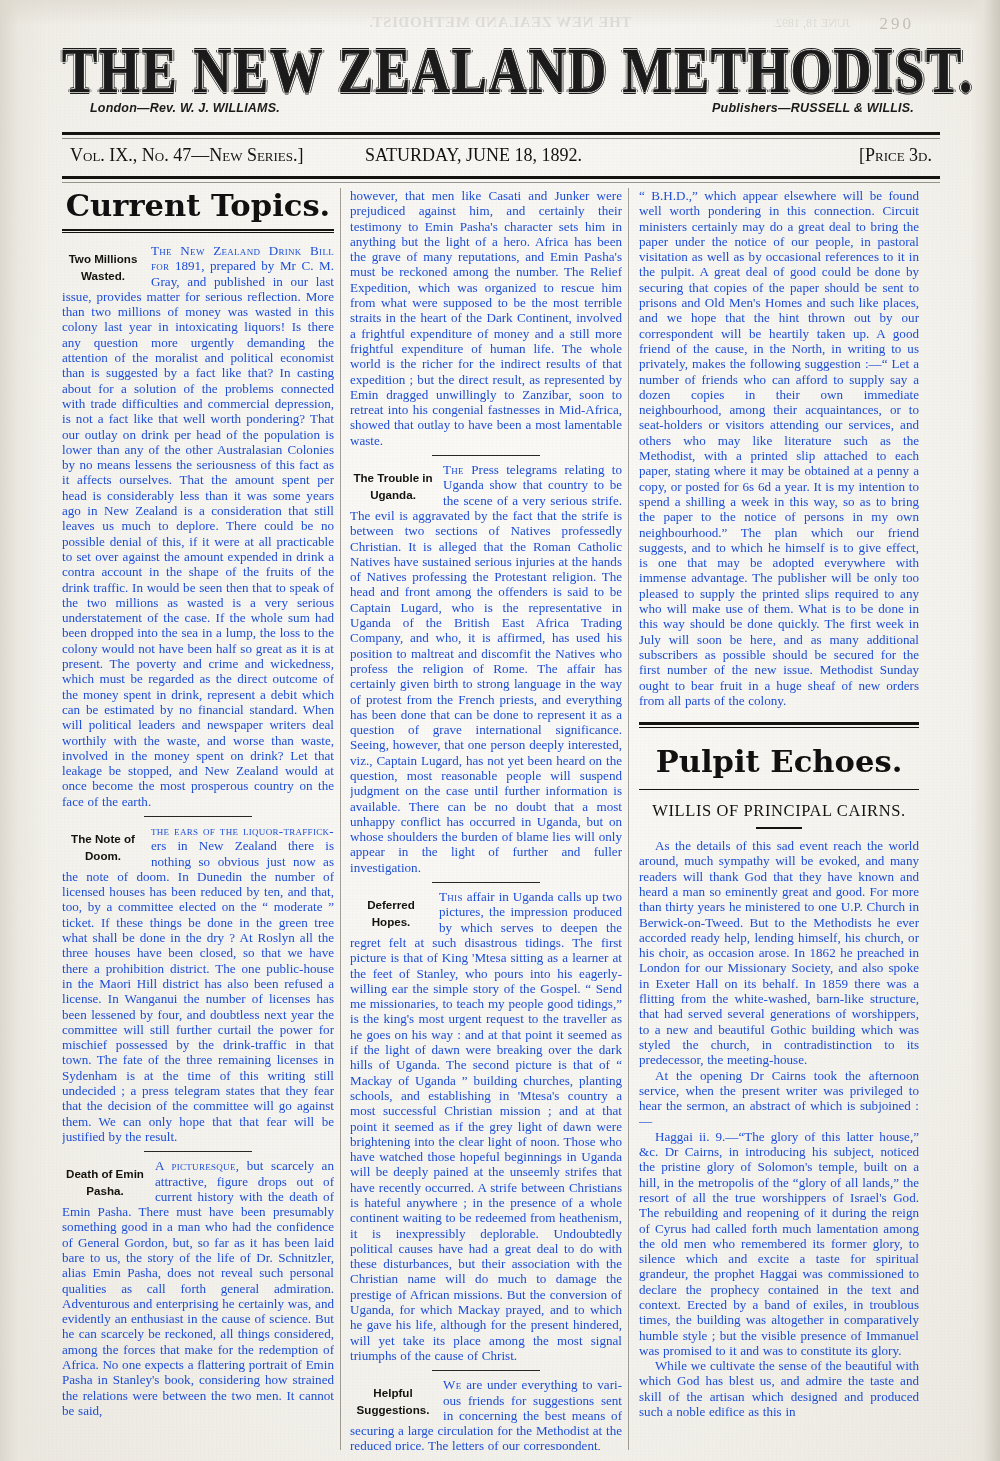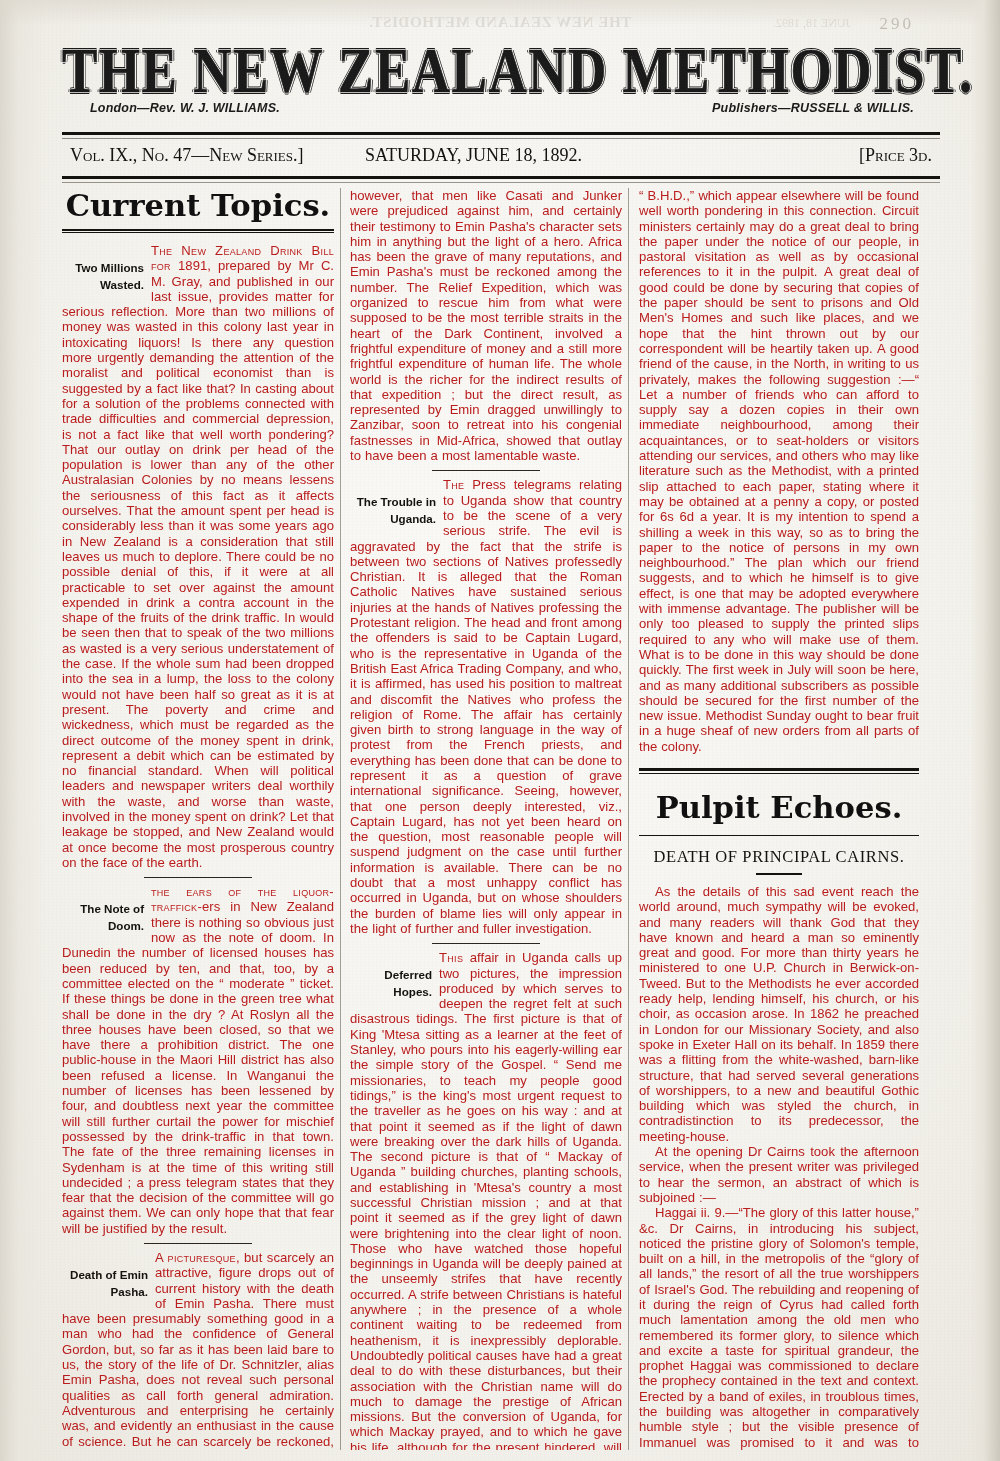--- a/index.html
+++ b/index.html
@@ -131,38 +131,38 @@
   .col3{left:577px;width:280px;}
   .coldiv{
     position:absolute;top:0;width:1px;height:1262px;
     background:#6b6459;opacity:.6;
   }
   .coldiv-a{left:278px;}
   .coldiv-b{left:566px;}
 
   p.body{
     margin:0 0 0 0;
-    font-family:Liberation Sans, sans-serif;
+    font-family:Liberation Serif, serif;
     font-size:13.1px;
     line-height:15.3px;
     text-align:justify;
     text-justify:inter-word;
-    color:#b91c1c;
+    color:#1d4ed8;
     hyphens:none;
     word-spacing:.4px;
   }
   .sidehead{
     float:left;
     width:82px;
-    margin:16px 7px 0 0;
+    margin:7px 7px 0 0;
     font-family:"Liberation Sans",sans-serif;
     font-weight:bold;
     font-size:11.6px;
     line-height:17px;
-    text-align:right;
+    text-align:center;
     color:#15120e;
   }
   .sidehead.tall{width:86px;}
   .smallcaps{font-variant:small-caps;letter-spacing:.3px;}
 
   .blockbreak{
     clear:both;
     height:14px;
     position:relative;
   }
@@ -308,21 +308,21 @@
 
       <p class="body noindent">“ B.H.D.,” which appear elsewhere will be found well worth pondering in this connection. Circuit ministers certainly may do a great deal to bring the paper under the notice of our people, in pastoral visitation as well as by occasional references to it in the pulpit. A great deal of good could be done by securing that copies of the paper should be sent to prisons and Old Men's Homes and such like places, and we hope that the hint thrown out by our correspondent will be heartily taken up. A good friend of the cause, in the North, in writing to us privately, makes the following suggestion :—“ Let a number of friends who can afford to supply say a dozen copies in their own immediate neighbourhood, among their acquaintances, or to seat-holders or visitors attending our services, and others who may like literature such as the Methodist, with a printed slip attached to each paper, stating where it may be obtained at a penny a copy, or posted for 6s 6d a year. It is my intention to spend a shilling a week in this way, so as to bring the paper to the notice of persons in my own neighbourhood.” The plan which our friend suggests, and to which he himself is to give effect, is one that may be adopted everywhere with immense advantage. The publisher will be only too pleased to supply the printed slips required to any who will make use of them. What is to be done in this way should be done quickly. The first week in July will soon be here, and as many additional subscribers as possible should be secured for the first number of the new issue. Methodist Sunday ought to bear fruit in a huge sheaf of new orders from all parts of the colony.</p>
 
       <div class="rule-double-top"></div>
 
       <div class="gothic-wrap">
         <div class="gothic">Pulpit Echoes.</div>
         <div class="rule-under" style="border-top-width:1px;border-bottom:0;margin:10px 0 0 0;"></div>
       </div>
 
-      <div class="subhead">DEATH OF PRINCIPAL CAIRNS.</div>
+      <div class="subhead">WILLIS OF PRINCIPAL CAIRNS.</div>
       <div class="subrule"></div>
 
       <p class="body indent">As the details of this sad event reach the world around, much sympathy will be evoked, and many readers will thank God that they have known and heard a man so eminently great and good. For more than thirty years he ministered to one U.P. Church in Berwick-on-Tweed. But to the Methodists he ever accorded ready help, lending himself, his church, or his choir, as occasion arose. In 1862 he preached in London for our Missionary Society, and also spoke in Exeter Hall on its behalf. In 1859 there was a flitting from the white-washed, barn-like structure, that had served several generations of worshippers, to a new and beautiful Gothic building which was styled the church, in contradistinction to its predecessor, the meeting-house.</p>
       <p class="body indent">At the opening Dr Cairns took the afternoon service, when the present writer was privileged to hear the sermon, an abstract of which is subjoined :—</p>
       <p class="body indent">Haggai ii. 9.—“The glory of this latter house,” &amp;c. Dr Cairns, in introducing his subject, noticed the pristine glory of Solomon's temple, built on a hill, in the metropolis of the “glory of all lands,” the resort of all the true worshippers of Israel's God. The rebuilding and reopening of it during the reign of Cyrus had called forth much lamentation among the old men who remembered its former glory, to silence which and excite a taste for spiritual grandeur, the prophet Haggai was commissioned to declare the prophecy contained in the text and context. Erected by a band of exiles, in troublous times, the building was altogether in comparatively humble style ; but the visible presence of Immanuel was promised to it and was to constitute its glory.</p>
       <p class="body indent">While we cultivate the sense of the beautiful with which God has blest us, and admire the taste and skill of the artisan which designed and produced such a noble edifice as this in</p>
 
     </div>
 
   </div>

